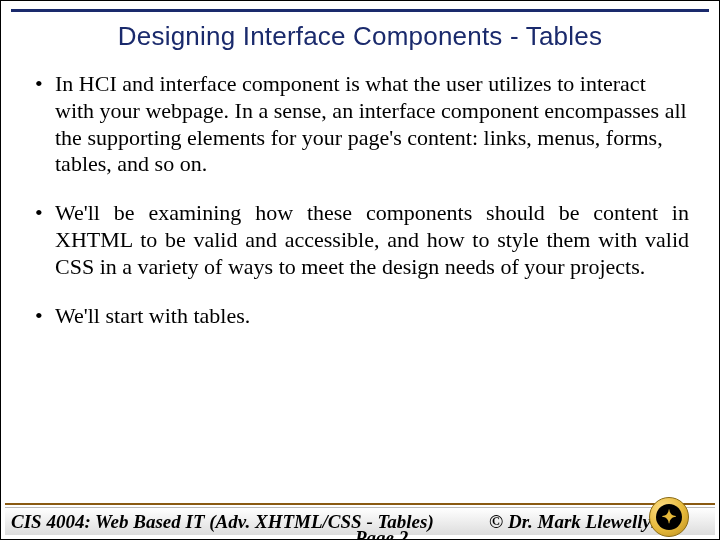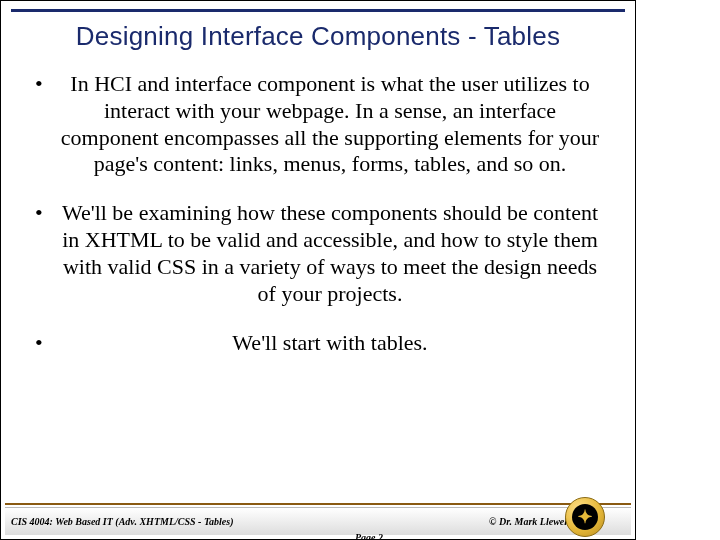--- a/index.html
+++ b/index.html
@@ -5,21 +5,21 @@
   * { box-sizing: border-box; margin: 0; padding: 0; }
   body {
     width: 720px;
     height: 540px;
     background: #fff;
     font-family: "Times New Roman", Times, serif;
     position: relative;
     overflow: hidden;
   }
   .slide {
-    width: 636px;
+    width: 720px;
     height: 540px;
     position: relative;
     border: 1px solid #000;
   }
   .title-rule-top {
     position: absolute;
     top: 8px;
     left: 10px;
     right: 10px;
     height: 3px;
@@ -49,21 +49,20 @@
   .bullet {
     display: flex;
     margin-bottom: 22px;
   }
   .bullet .dot {
     flex: 0 0 20px;
     padding-right: 6px;
   }
   .bullet .txt {
     flex: 1;
-    text-align: center;
   }
   .jst { text-align: justify; }
   .footer {
     position: absolute;
     left: 0;
     right: 0;
     bottom: 0;
     height: 36px;
   }
   .footer-rule {
@@ -82,21 +81,21 @@
     right: 4px;
     top: 4px;
     bottom: 4px;
     background: linear-gradient(to bottom, #fff 0%, #eee 50%, #ddd 100%);
     border-top: 1px solid #bbb;
     display: flex;
     align-items: center;
     font-family: "Times New Roman", Times, serif;
     font-style: italic;
     font-weight: bold;
-    font-size: 10px;
+    font-size: 19px;
     color: #000;
   }
   .footer-left { padding-left: 6px; white-space: nowrap; }
   .footer-page { position: absolute; left: 350px; margin-top: 32px; }
   .footer-copy { position: absolute; left: 440px; margin-left: 44px; }
   .logo {
     position: absolute;
     right: 30px;
     bottom: 2px;
     width: 40px;

